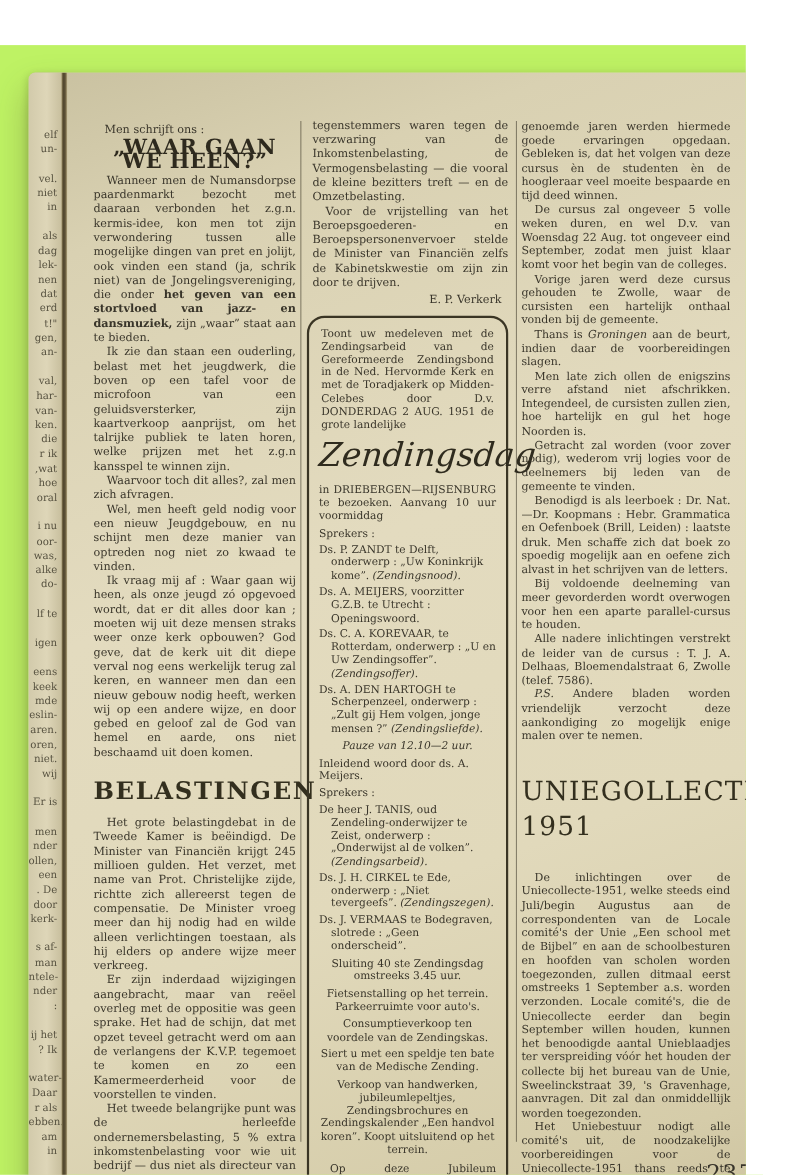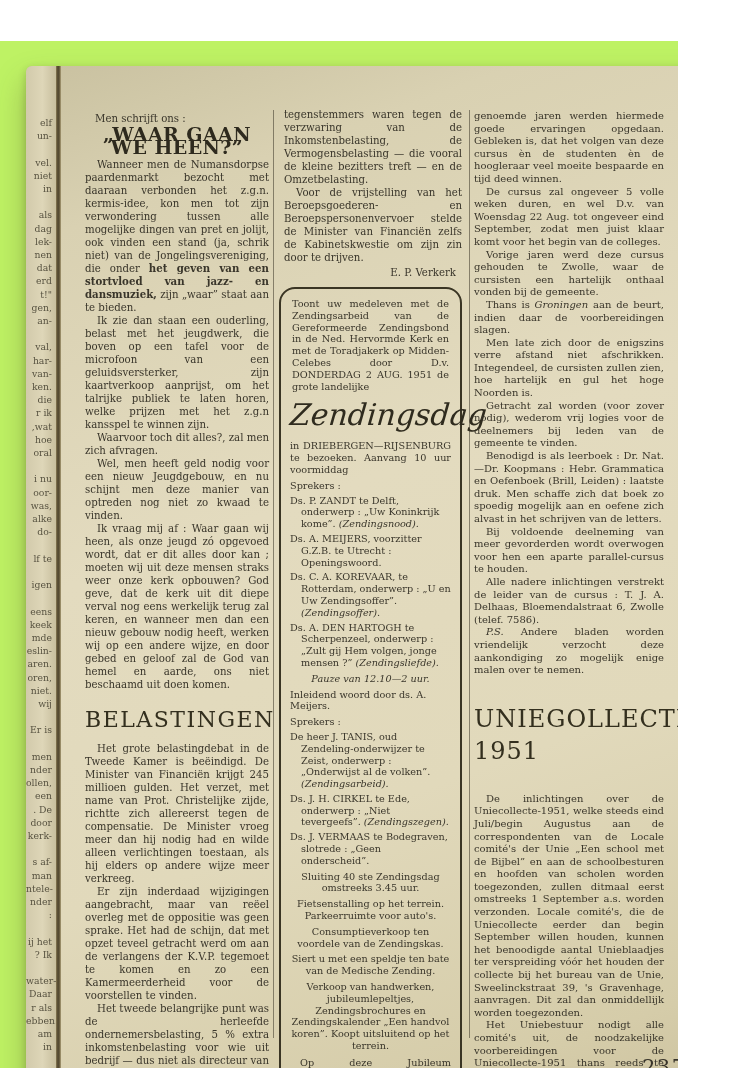--- a/index.html
+++ b/index.html
@@ -49,21 +49,21 @@
   
   .col { position:absolute; color:#39352a; font-size:10.2px; line-height:13px; text-align:justify; }
   .col1 { left:59px;  top:46px; width:184px; }
   .col2 { left:258px; top:42px; width:178px; }
   .col3 { left:448px; top:44px; width:190px; font-size:10px; line-height:12.6px; }
 
   p { margin:0; }
   .ind { text-indent:12px; }
   .byline { text-indent:10px; margin-bottom:3px; }
   .art-title { font-size:19px; font-weight:bold; letter-spacing:.4px; margin:1px 0 4px; text-align:center; color:#2e2a1e; }
-  .section-title { font-size:22px; font-weight:400; letter-spacing:1.5px; text-align:center; margin:22px 0 16px; color:#332f1e; }
+  .section-title { font-size:22px; font-weight:700; letter-spacing:1.5px; text-align:center; margin:22px 0 16px; color:#332f1e; }
   .signature { text-align:right; padding-right:6px; margin:2px 0 4px; }
 
   
   .zbox {
     border:2px solid #3a3524; border-radius:16px;
     padding:9px 9px 7px; margin:8px 0 12px -5px;
     font-size:9.7px; line-height:11.8px; text-align:left;
   }
   .bx-intro { text-align:justify; padding:0 2px; }
   .bx-title { font-style:italic; font-size:30px; line-height:36px; text-align:center; margin:5px 0 7px; transform:skewX(-5deg); color:#2f2b1e; }
@@ -207,21 +207,21 @@
         <p class="bx-body">Op deze Jubileum Zendingsdag, de 40ste in het 50-jarig bestaan van de G.Z.B., wordt ook U verwacht met uw gezinsleden en vrienden.</p>
       </div>
 
     </div>
 
     <div class="col col3">
       <p>genoemde jaren werden hiermede goede ervaringen opgedaan. Gebleken is, dat het volgen van deze cursus èn de studenten èn de hoogleraar veel moeite bespaarde en tijd deed winnen.</p>
       <p class="ind">De cursus zal ongeveer 5 volle weken duren, en wel D.v. van Woensdag 22 Aug. tot ongeveer eind September, zodat men juist klaar komt voor het begin van de colleges.</p>
       <p class="ind">Vorige jaren werd deze cursus gehouden te Zwolle, waar de cursisten een hartelijk onthaal vonden bij de gemeente.</p>
       <p class="ind"><span>Thans is </span><em>Groningen</em><span> aan de beurt, indien daar de voorbereidingen slagen.</span></p>
-      <p class="ind">Men late zich door de enigszins verre afstand niet afschrikken. Integendeel, de cursisten zullen zien, hoe hartelijk en gul het hoge Noorden is.</p>
+      <p class="ind">Men late zich ollen de enigszins verre afstand niet afschrikken. Integendeel, de cursisten zullen zien, hoe hartelijk en gul het hoge Noorden is.</p>
       <p class="ind">Getracht zal worden (voor zover nodig), wederom vrij logies voor de deelnemers bij leden van de gemeente te vinden.</p>
       <p class="ind">Benodigd is als leerboek : Dr. Nat.—Dr. Koopmans : Hebr. Grammatica en Oefenboek (Brill, Leiden) : laatste druk. Men schaffe zich dat boek zo spoedig mogelijk aan en oefene zich alvast in het schrijven van de letters.</p>
       <p class="ind">Bij voldoende deelneming van meer gevorderden wordt overwogen voor hen een aparte parallel-cursus te houden.</p>
       <p class="ind">Alle nadere inlichtingen verstrekt de leider van de cursus : T. J. A. Delhaas, Bloemendalstraat 6, Zwolle (telef. 7586).</p>
       <p class="ind"><em>P.S.</em><span> Andere bladen worden vriendelijk verzocht deze aankondiging zo mogelijk enige malen over te nemen.</span></p>
 
       <div class="unie-title">
         <div>UNIEGOLLECTE</div>
         <div>1951</div>
       </div>

